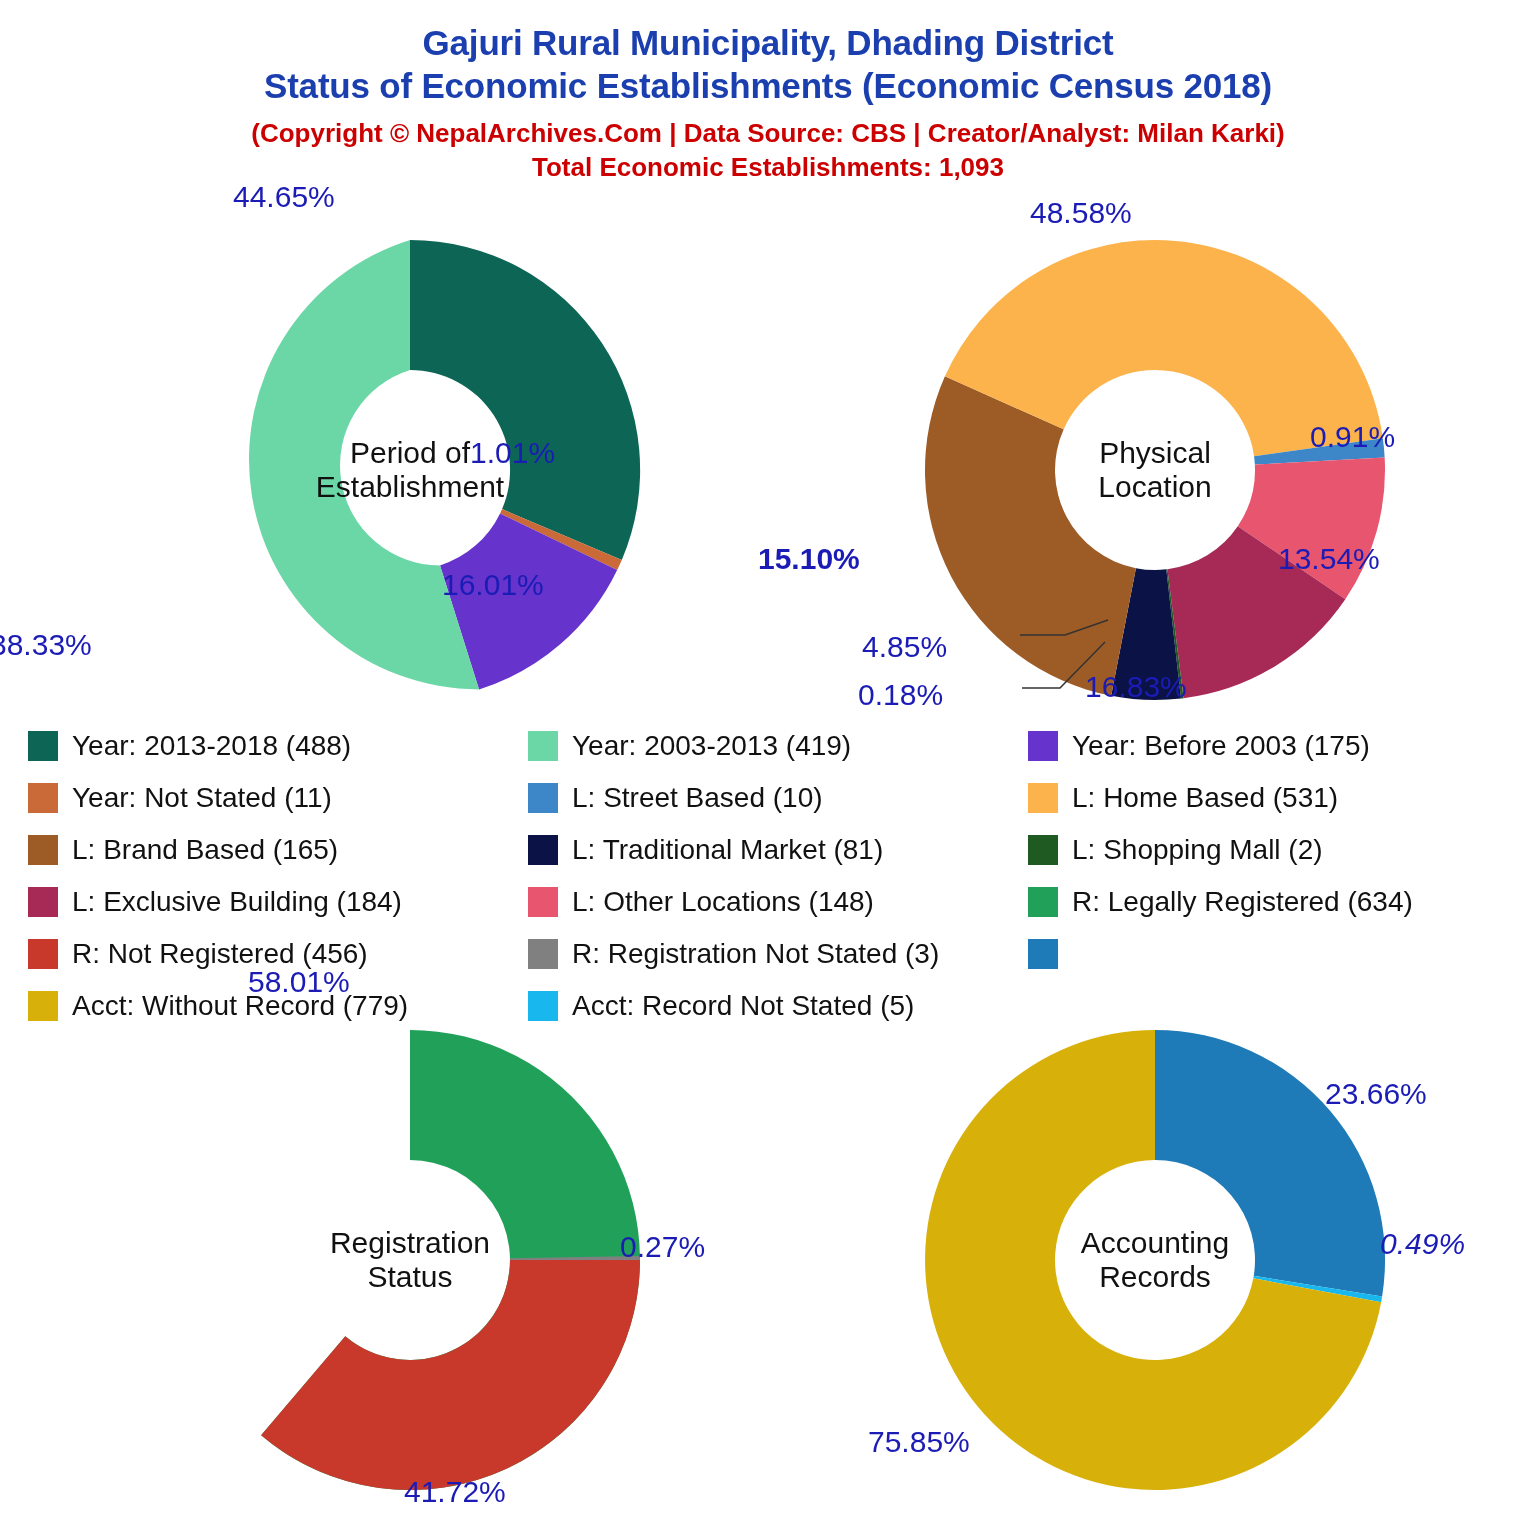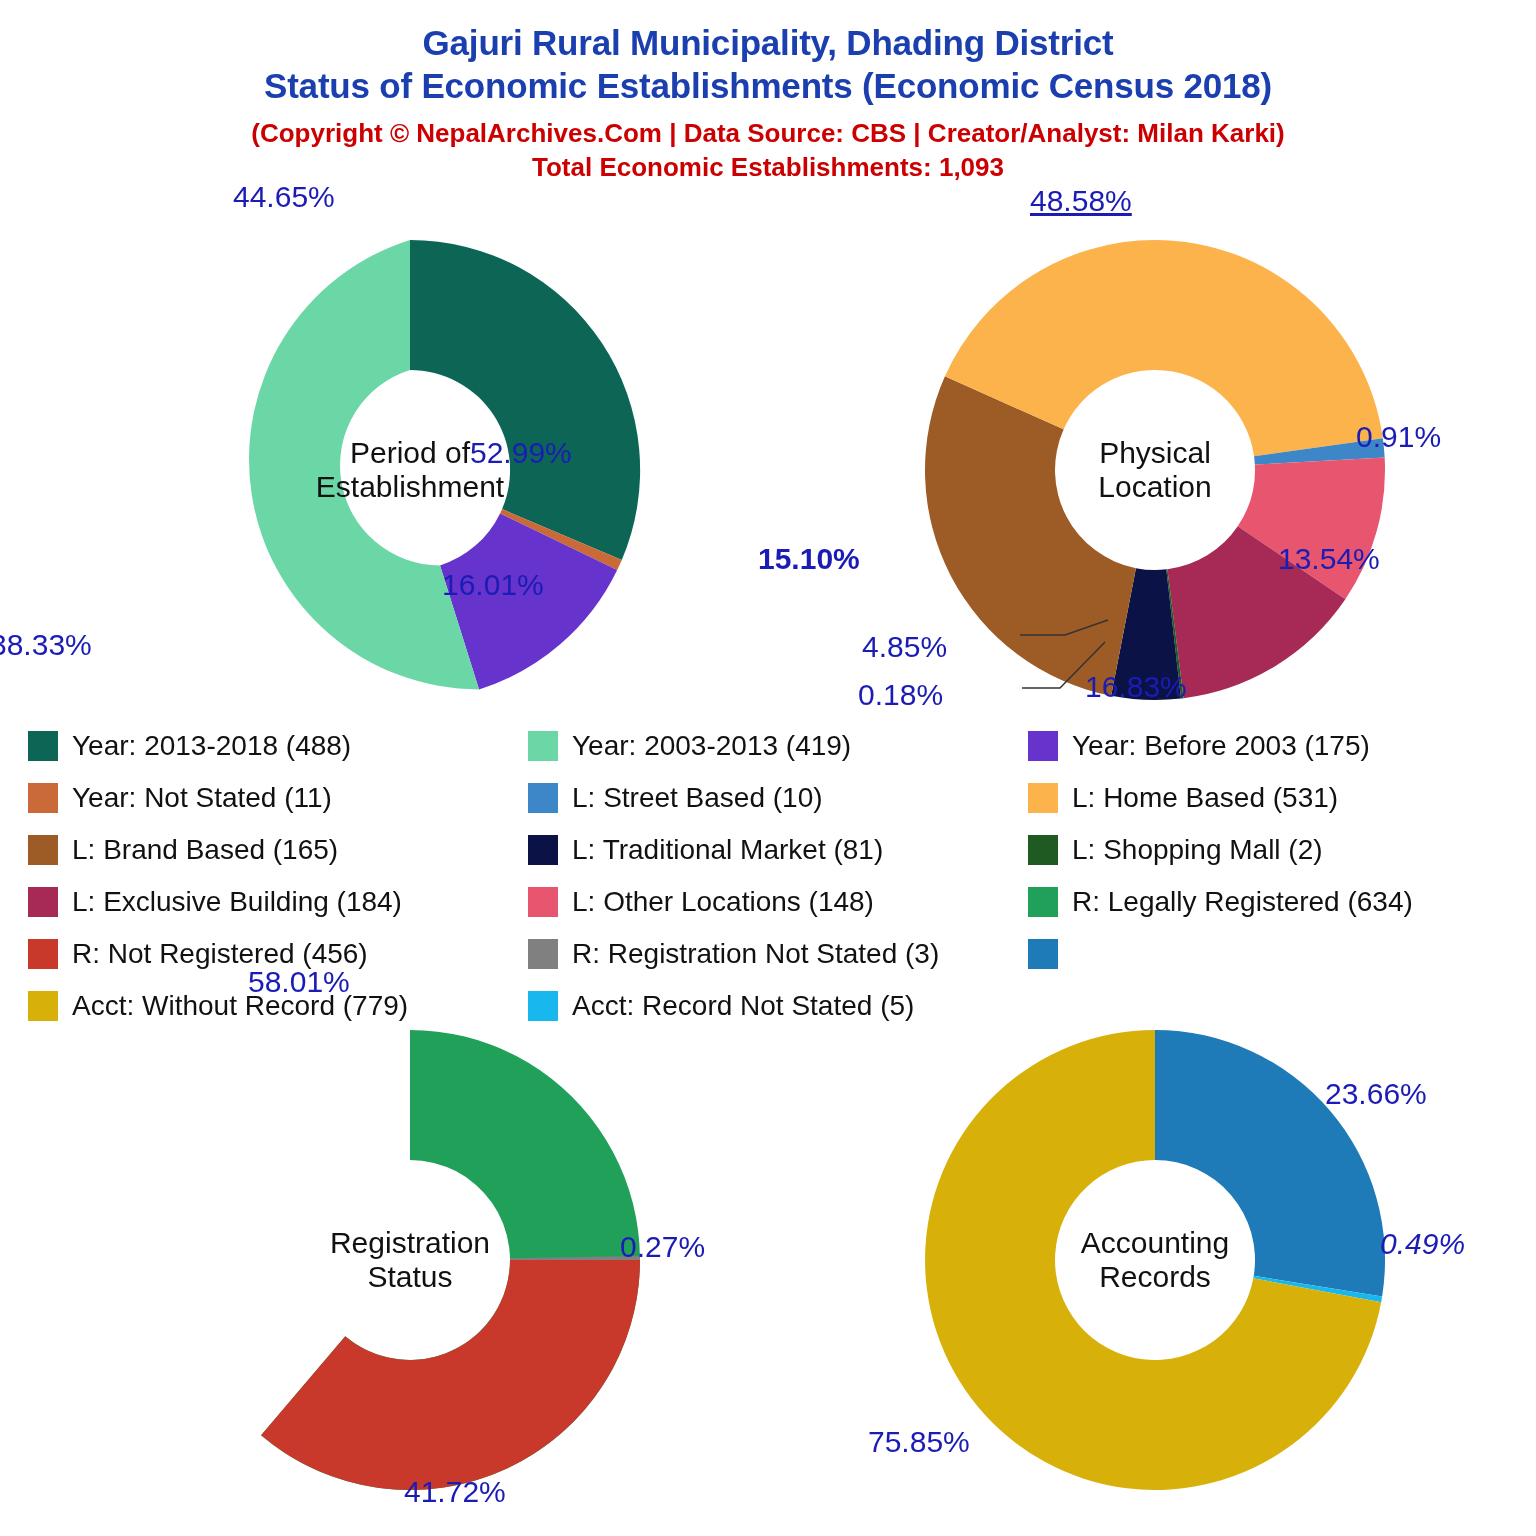--- a/index.html
+++ b/index.html
@@ -70,21 +70,21 @@
         <path d="M 207.17 99.90 A 230 230 0 0 1 69.06 219.40 L 30.03 95.39 A 100 100 0 0 0 90.07 43.43 Z" fill="#6633cc"></path>
 
         <path d="M 69.06 219.40 A 230 230 0 0 1 0 -230 L 0 -100 A 100 100 0 0 0 30.03 95.39 Z" fill="#6bd6a6"></path>
       </g>
     </svg>
     <div class="center-label">
       <span>Period of<br>Establishment</span>
     </div>
   </div>
   <div class="pct" style="left:233px;top:0px;">44.65%</div>
-  <div class="pct" style="left:470px;top:256px;">52.99%</div>
+  <div class="pct" style="left:470px;top:256px;">1.01%</div>
   <div class="pct" style="left:442px;top:388px;">16.01%</div>
   <div class="pct" style="left:-10px;top:448px;">38.33%</div>
 
   <div class="donut-wrap" style="left:895px;top:30px;">
     <svg class="donut-svg" width="520" height="520" viewBox="0 0 520 520">
       <g transform="translate(260,260)">
 
         <path d="M 0 -230 A 230 230 0 0 1 227.84 -31.67 L 99.06 -13.77 A 100 100 0 0 0 0 -100 Z" fill="#fcb34c"></path>
 
         <path d="M 227.84 -31.67 A 230 230 0 0 1 229.66 -12.48 L 99.85 -5.43 A 100 100 0 0 0 99.06 -13.77 Z" fill="#3d87c9"></path>
@@ -99,22 +99,22 @@
 
         <path d="M -43.84 225.78 A 230 230 0 0 1 -210.06 -93.70 L -91.33 -40.74 A 100 100 0 0 0 -19.06 98.16 Z" fill="#9d5b26"></path>
 
         <path d="M -210.06 -93.70 A 230 230 0 0 1 0 -230 L 0 -100 A 100 100 0 0 0 -91.33 -40.74 Z" fill="#fcb34c"></path>
       </g>
     </svg>
     <div class="center-label">
       <span>Physical<br>Location</span>
     </div>
   </div>
-  <div class="pct" style="left:1030px;top:4px;text-decoration:underline;">48.58%</div>
-  <div class="pct" style="left:1356px;top:240px;text-align:right;">0.91%</div>
+  <div class="pct" style="left:1030px;top:16px;">48.58%</div>
+  <div class="pct" style="left:1310px;top:240px;text-align:right;">0.91%</div>
   <div class="pct" style="left:1278px;top:362px;">13.54%</div>
   <div class="pct" style="left:1085px;top:490px;">16.83%</div>
   <div class="pct" style="left:858px;top:498px;">0.18%</div>
   <div class="pct" style="left:862px;top:450px;">4.85%</div>
   <div class="pct" style="left:758px;top:362px;font-weight:bold;">15.10%</div>
   <svg style="position:absolute;left:0;top:0;width:1536px;height:530px;pointer-events:none;">
     <polyline class="lead" points="1022,508 1060,508 1105,462"></polyline>
     <polyline class="lead" points="1020,455 1065,455 1108,440"></polyline>
   </svg>
 </div>

